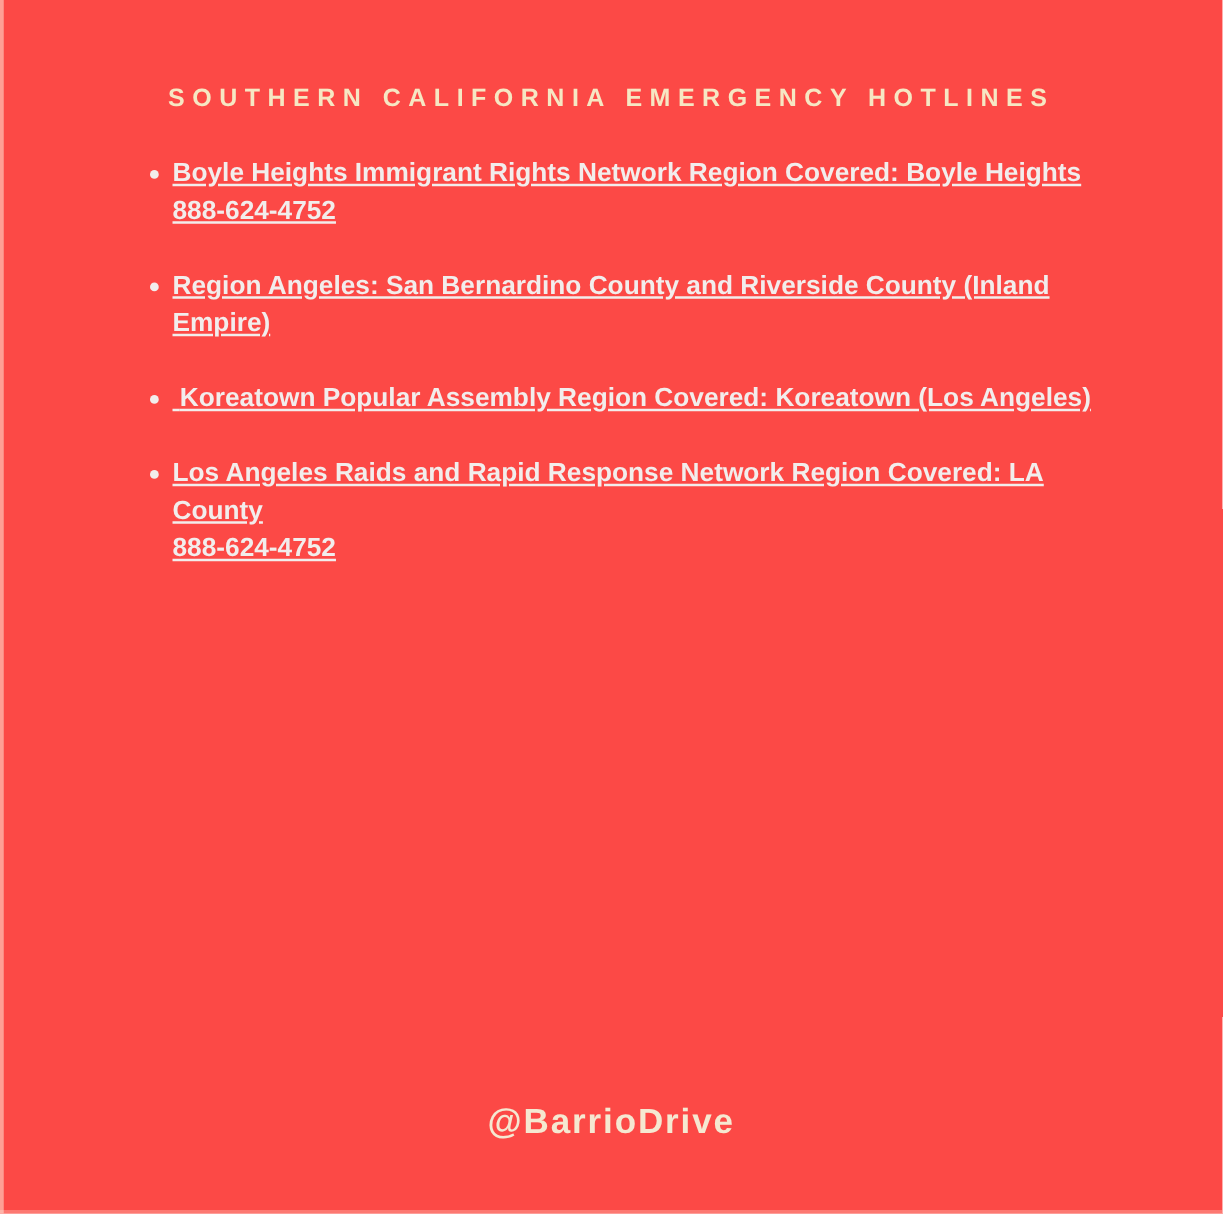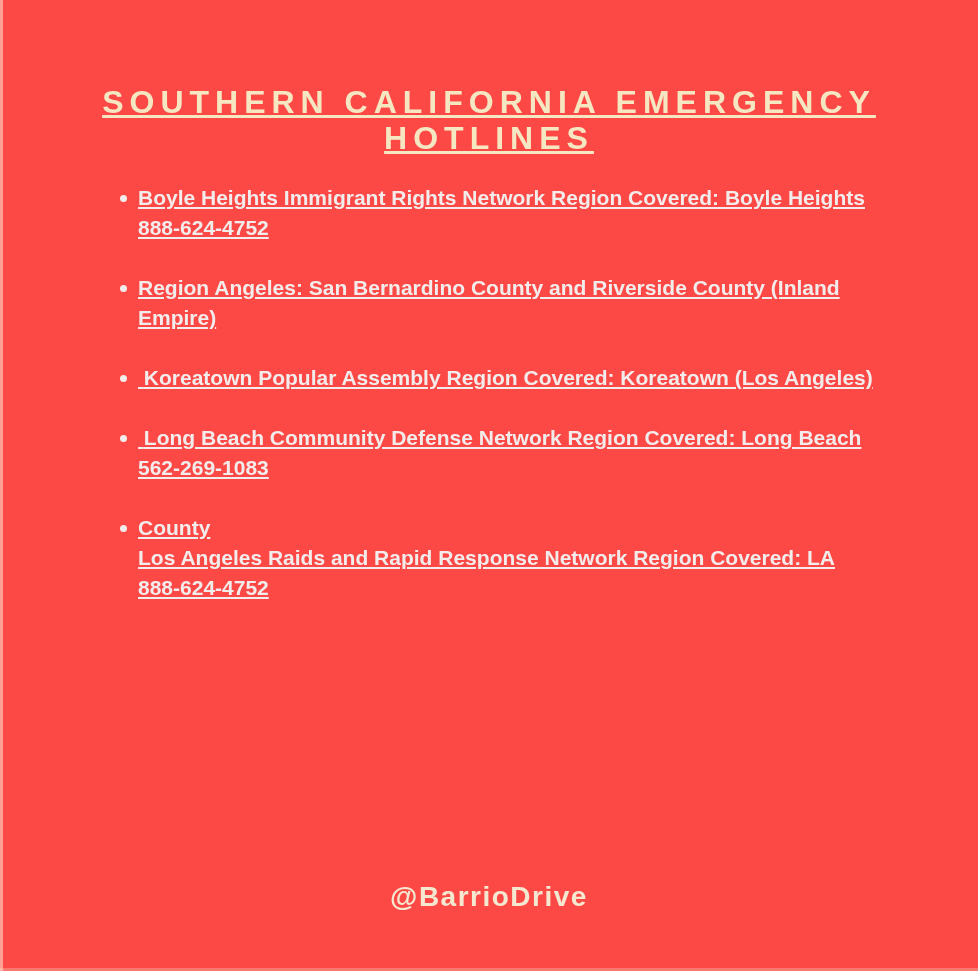--- a/index.html
+++ b/index.html
@@ -16,29 +16,28 @@
     position: absolute; left: 0; top: 0;
     width: 3px; height: 100%;
     background: rgba(255, 230, 215, 0.55);
   }
   .edge-bottom {
     position: absolute; left: 0; bottom: 0;
     width: 100%; height: 3px;
     background: rgba(255, 230, 215, 0.30);
   }
   .title-block {
-    padding-top: 84px;
+    padding-top: 61px;
     text-align: center;
     color: #F6E7C3;
     font-weight: bold;
-    font-size: 32px;
+    font-size: 20px;
     line-height: 36px;
     letter-spacing: 6px;
     text-transform: uppercase;
-    text-decoration: underline;
   }
   .hotline-list {
     list-style: none;
     margin: 27px 0 0 0;
     padding: 0 80px 0 120px;
     color: #F2EDEC;
     font-size: 21px;
     line-height: 30px;
     font-weight: bold;
   }
@@ -90,29 +89,24 @@
       <span class="bullet-dot"></span>
       <div class="hl-line">Region Angeles: San Bernardino County and Riverside County (Inland</div>
       <div class="hl-line">Empire)</div>
     </li>
 
     <li class="hotline-item">
       <span class="bullet-dot"></span>
       <div class="hl-line"> Koreatown Popular Assembly Region Covered: Koreatown (Los Angeles)</div>
     </li>
 
-    <li class="hotline-item">
-      <span class="bullet-dot"></span>
-      <div class="hl-line"> Long Beach Community Defense Network Region Covered: Long Beach</div>
-      <div class="hl-phone">562-269-1083</div>
-    </li>
 
     <li class="hotline-item">
       <span class="bullet-dot"></span>
+      <div class="hl-line">Los Angeles Raids and Rapid Response Network Region Covered: LA</div>
       <div class="hl-line">County</div>
-      <div class="hl-line">Los Angeles Raids and Rapid Response Network Region Covered: LA</div>
       <div class="hl-phone">888-624-4752</div>
     </li>
 
   </ul>
 
   <div class="footer">@BarrioDrive</div>
 </div>
 
 </body></html>

